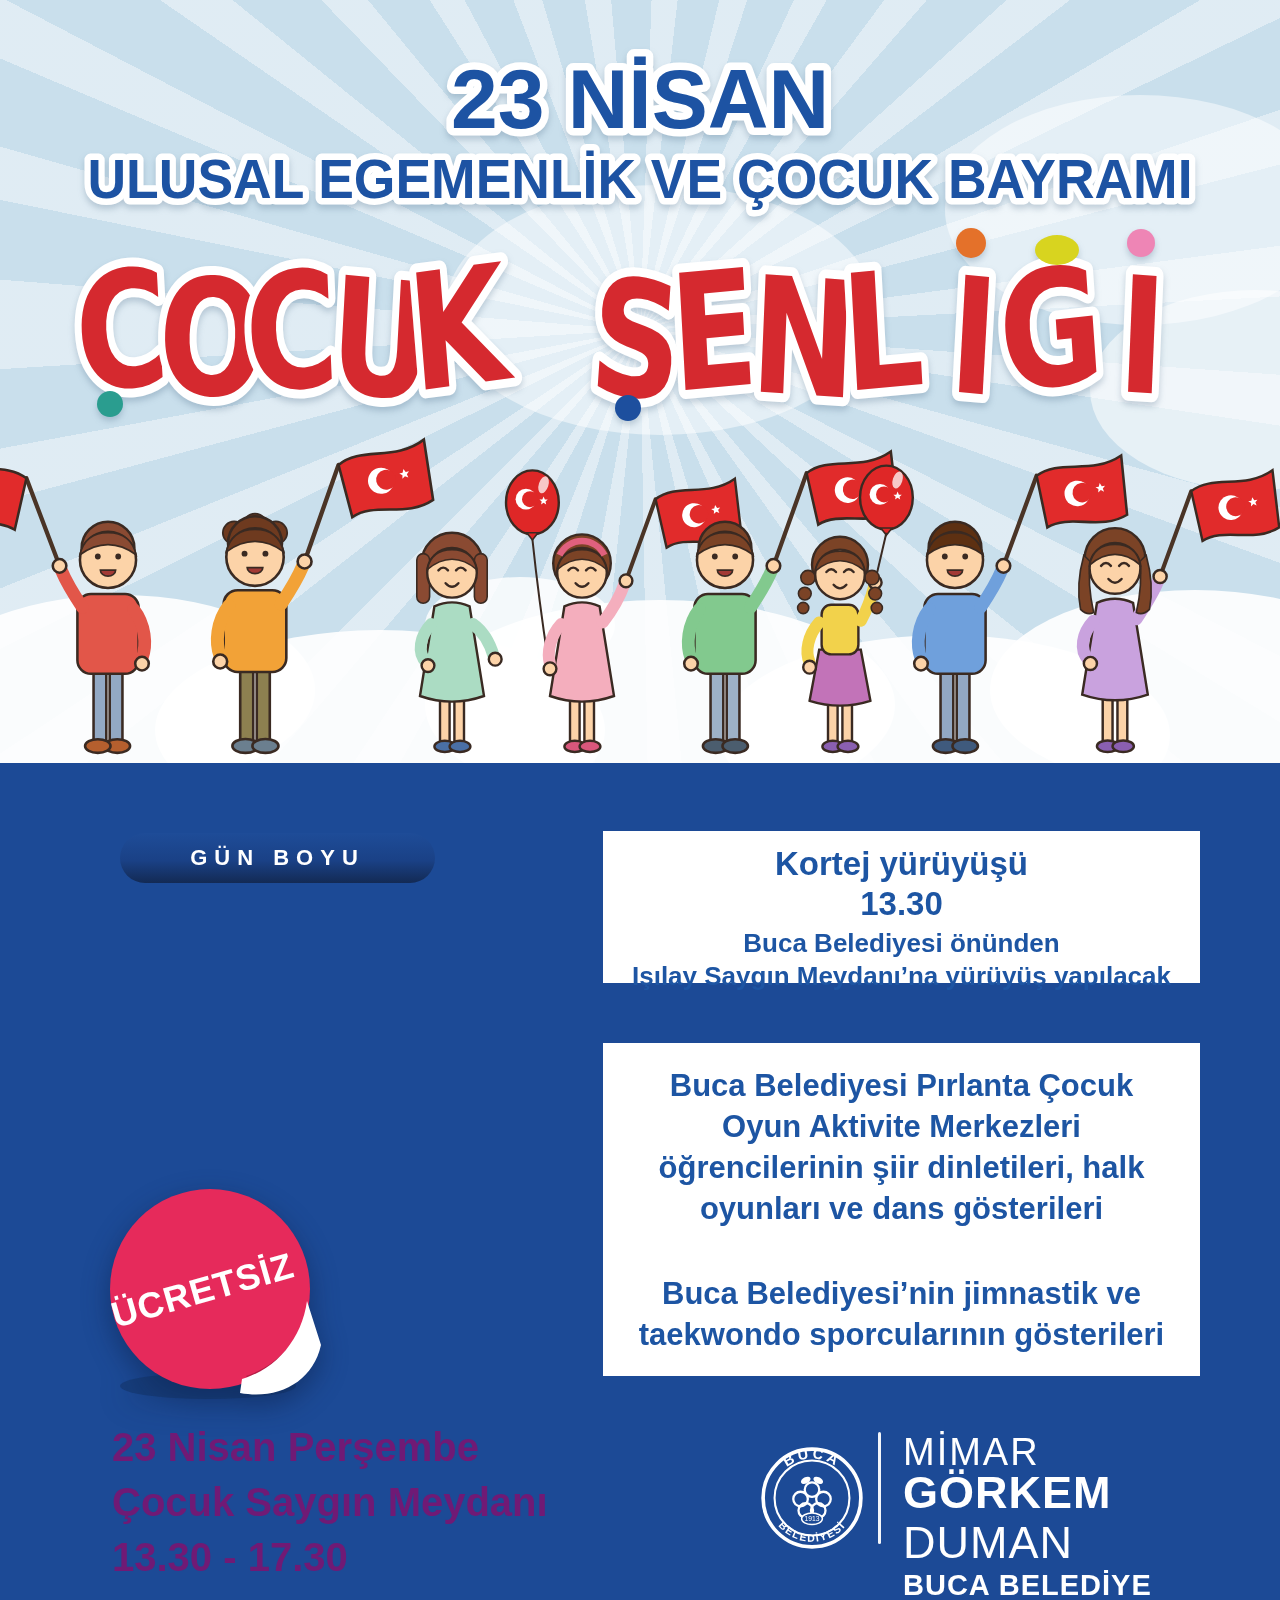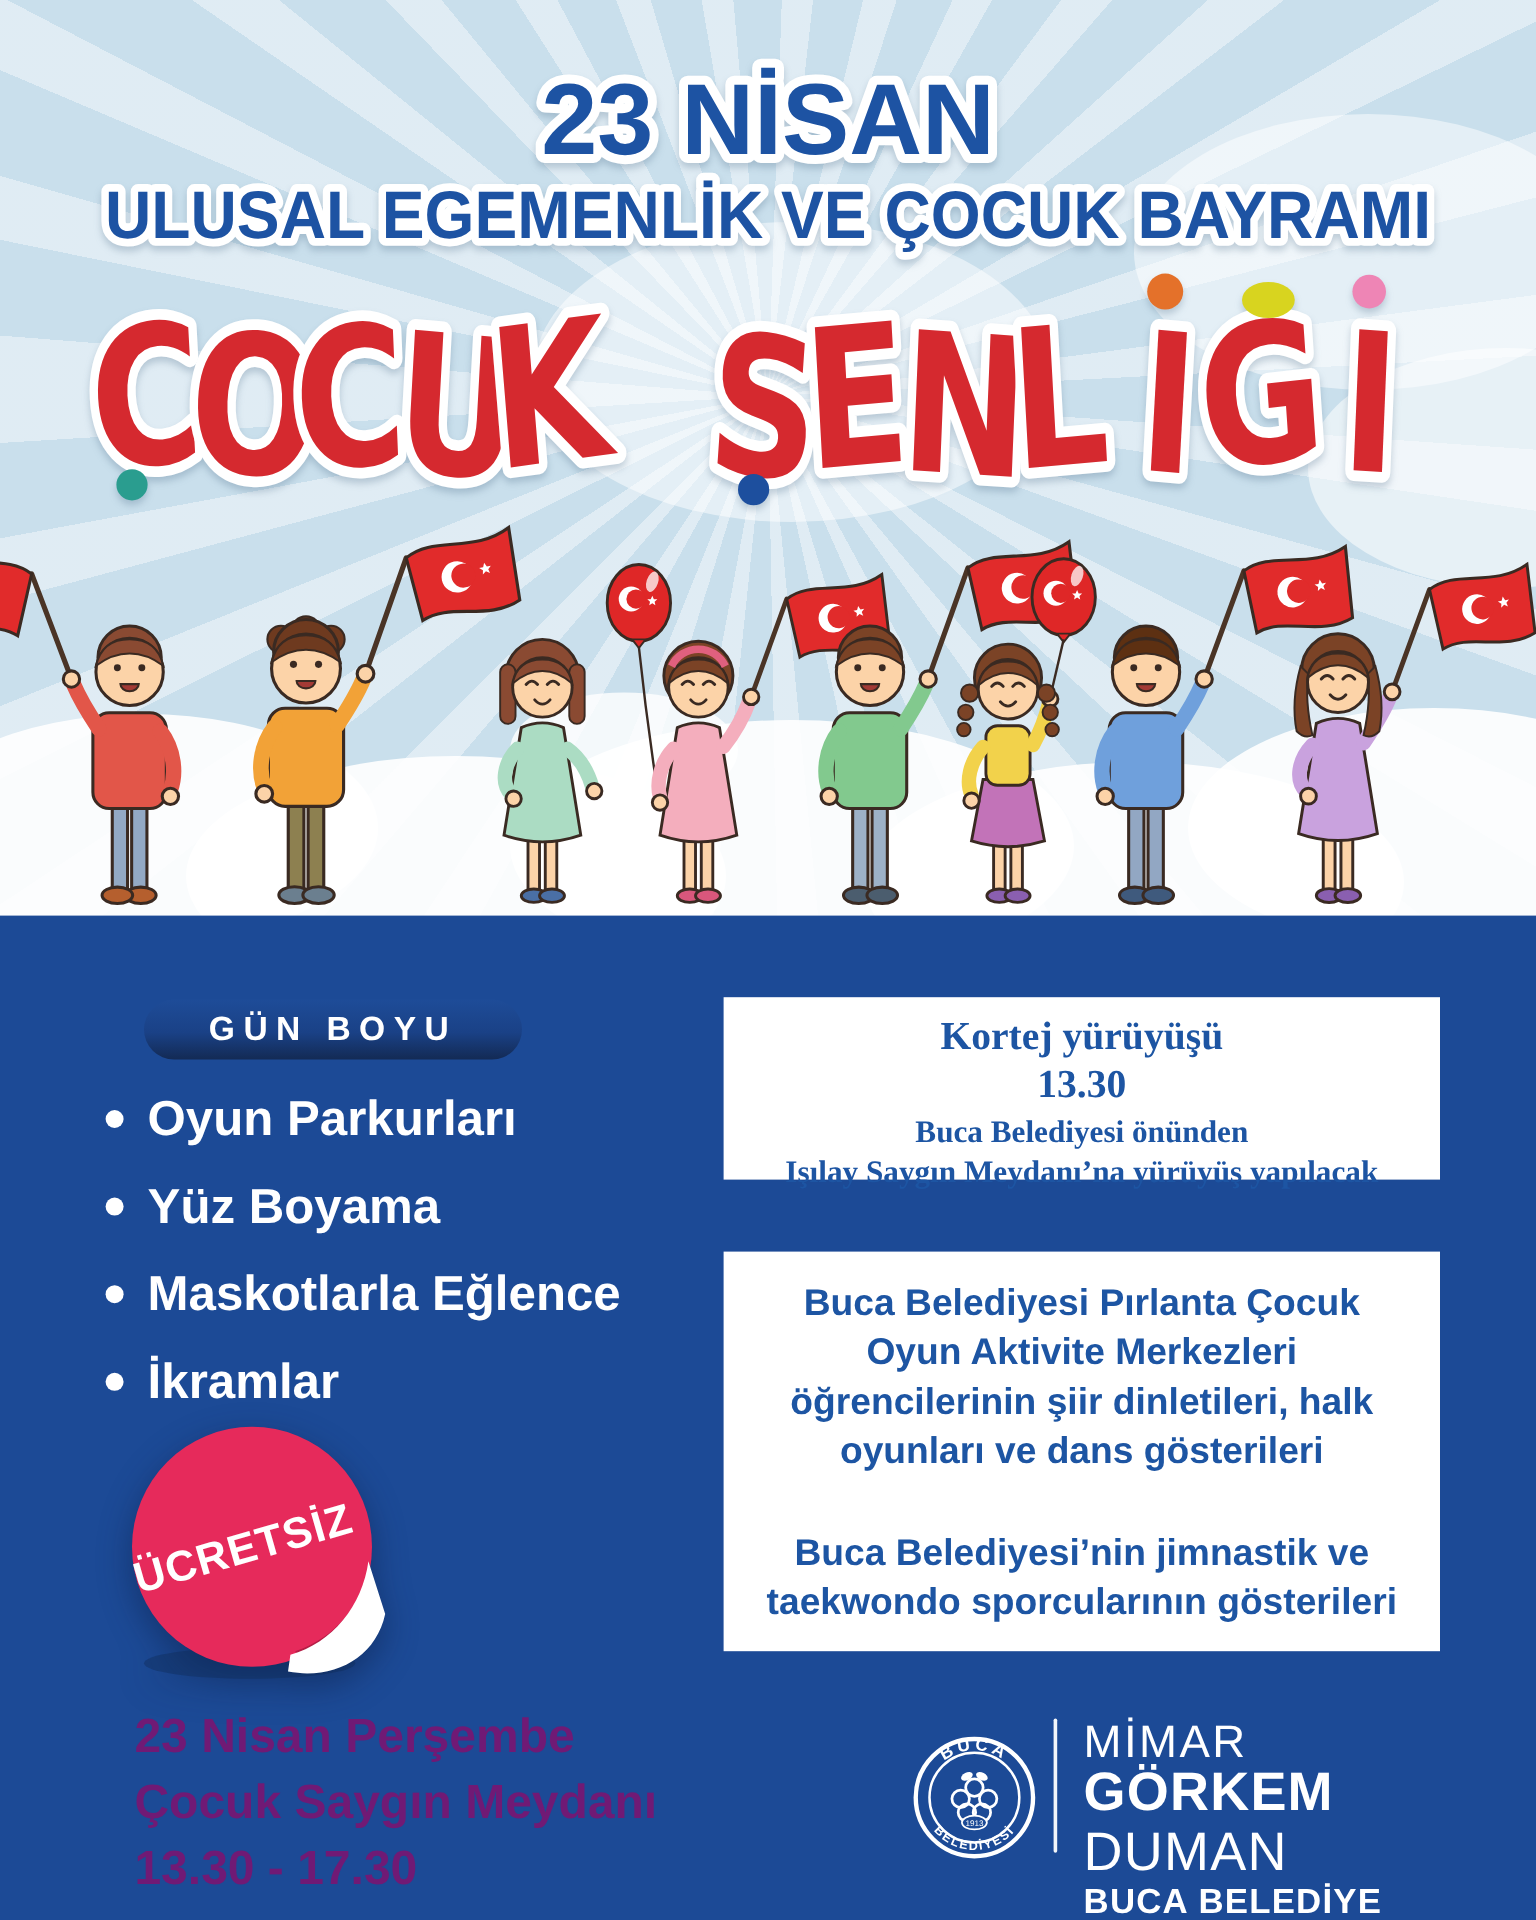--- a/index.html
+++ b/index.html
@@ -26,35 +26,35 @@
   .arm{fill:none;stroke-width:15;stroke-linecap:round;}
   .ln{fill:none;stroke:#3a2a22;stroke-width:3;stroke-linecap:round;}
   .pole{stroke:#4a3426;stroke-width:5;stroke-linecap:round;}
   .string{fill:none;stroke:#3a2a22;stroke-width:2.5;}
 
   
   .bottom{position:absolute;top:763px;left:0;width:1280px;height:837px;background:#1c4a96;}
 
   .pill{position:absolute;left:120px;top:833px;width:315px;height:50px;border-radius:26px;
         background:linear-gradient(180deg,#1e4c98 0%,#1a4186 55%,#132a54 100%);
-        color:#fff;font-weight:800;font-size:28px;letter-spacing:7px;
+        color:#fff;font-weight:800;font-size:22px;letter-spacing:7px;
         display:flex;align-items:center;justify-content:center;}
 
   .bullets{position:absolute;left:88px;top:906px;display:flex;flex-direction:column;gap:21px;}
   .bullet-item{display:flex;align-items:center;gap:20px;color:#fff;font-weight:800;font-size:41px;height:52px;}
   .bullet-dot{width:15px;height:15px;border-radius:50%;background:#fff;flex:0 0 15px;}
 
   .sticker{position:absolute;left:106px;top:1186px;width:218px;height:220px;
            filter:drop-shadow(0 10px 14px rgba(8,25,60,.45));}
 
   .schedule{position:absolute;left:112px;top:1420px;color:#701a75;font-weight:800;
             font-size:40px;line-height:55px;}
 
   .wbox{position:absolute;left:603px;width:597px;background:#fff;color:#1d55a3;text-align:center;}
-  .box1{top:831px;height:152px;padding-top:13px;box-sizing:border-box;font-family:Liberation Serif, serif;}
+  .box1{top:831px;height:152px;padding-top:13px;box-sizing:border-box;}
   .box1 .t1{font-size:33px;font-weight:800;line-height:40px;}
   .box1 .t2{font-size:33px;font-weight:800;line-height:40px;}
   .box1 .t3{font-size:26px;font-weight:700;line-height:33px;margin-top:3px;white-space:pre-line;}
   .box2{top:1043px;height:333px;box-sizing:border-box;display:flex;flex-direction:column;
         justify-content:center;gap:44px;padding:10px 30px;}
   .box2 p{margin:0;font-size:31px;font-weight:800;line-height:41px;}
 
   
   .logo{position:absolute;left:760px;top:1446px;}
   .divider{position:absolute;left:878px;top:1432px;width:3px;height:112px;background:#fff;
@@ -291,38 +291,20 @@
       <circle cx="971" cy="243" r="15" fill="#e4712a"></circle>
       <ellipse cx="1057" cy="250" rx="22" ry="15" fill="#d8d41f"></ellipse>
       <circle cx="1141" cy="243" r="14" fill="#ee85b5"></circle>
     </svg>
   </div>
 
   <div class="bottom"></div>
 
   <div class="pill">GÜN BOYU</div>
 
-  <div class="bullets">
-    <div class="bullet-item">
-      <span class="bullet-dot"></span>
-      <span>Oyun Parkurları</span>
-    </div>
-    <div class="bullet-item">
-      <span class="bullet-dot"></span>
-      <span>Yüz Boyama</span>
-    </div>
-    <div class="bullet-item">
-      <span class="bullet-dot"></span>
-      <span>Maskotlarla Eğlence</span>
-    </div>
-    <div class="bullet-item">
-      <span class="bullet-dot"></span>
-      <span>İkramlar</span>
-    </div>
-  </div>
 
   <svg class="sticker" viewBox="0 0 218 220">
     <ellipse cx="102" cy="200" rx="88" ry="13" fill="#0f2a56" opacity="0.4"></ellipse>
     <circle cx="104" cy="103" r="100" fill="#e62a5b"></circle>
     <path d="M140,190 C 174,179 196,151 202,117 C 206,158 186,192 148,202 Z" fill="#b51e46"></path>
     <path d="M136,193 C 171,183 196,152 201,115 L 215,159 C 207,196 172,214 134,207 Z" fill="#ffffff"></path>
     <text x="100" y="116" text-anchor="middle" transform="rotate(-16 100 116)" fill="#ffffff" font-size="36" font-weight="800" letter-spacing="1" font-family="Liberation Sans, sans-serif">ÜCRETSİZ</text>
   </svg>
 
   <div class="schedule">

